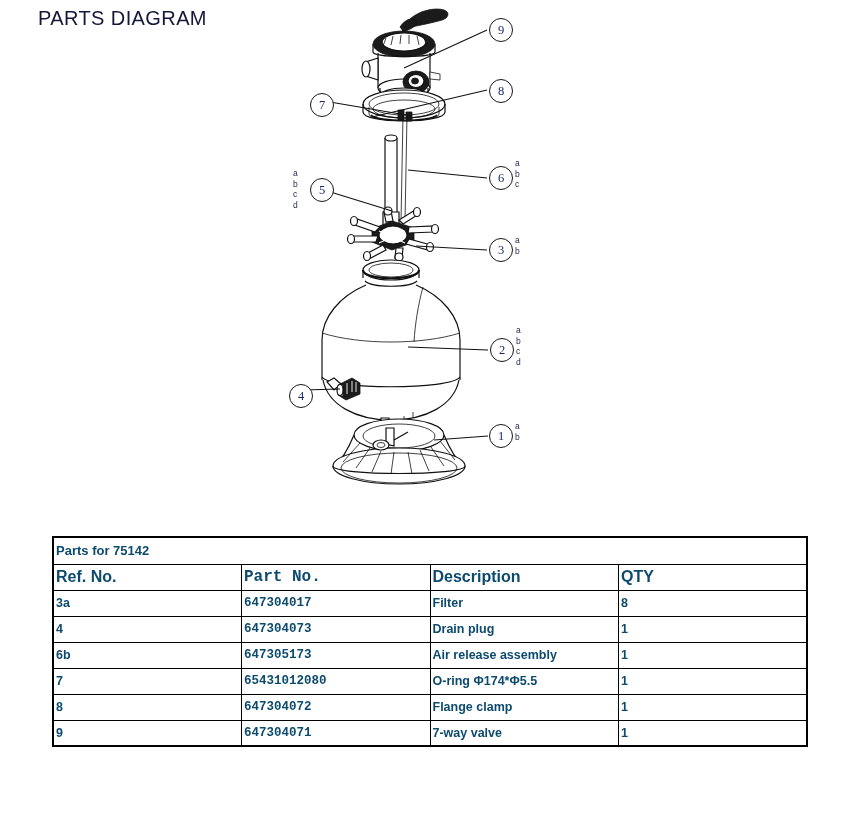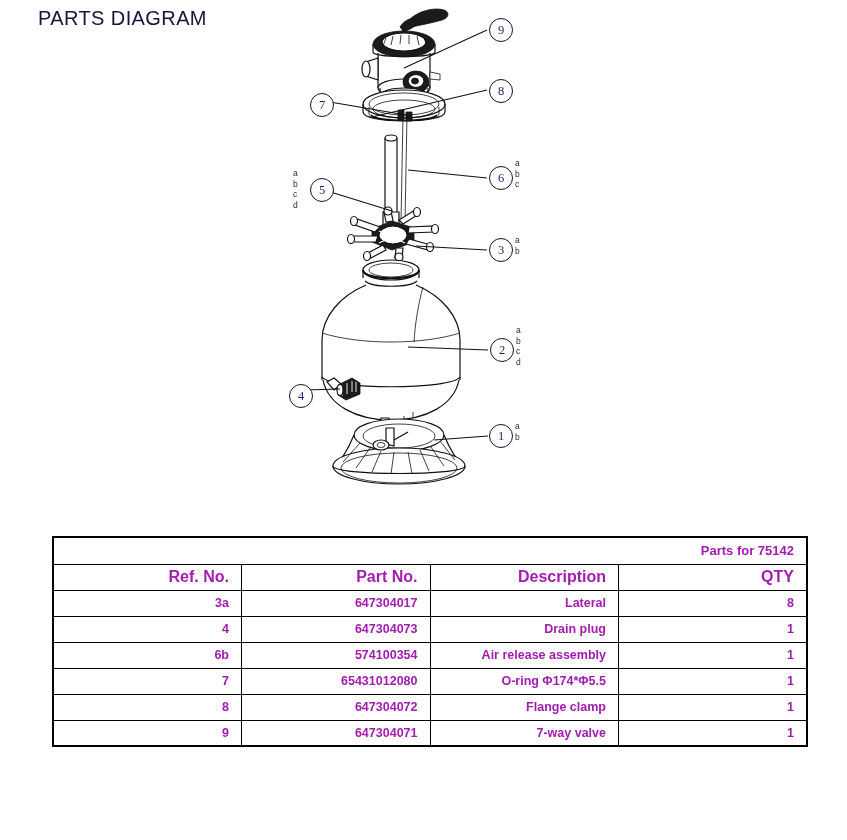--- a/index.html
+++ b/index.html
@@ -79,42 +79,42 @@
     width: 756px;
   }
   table.parts-table {
     border-collapse: collapse;
     width: 756px;
     table-layout: fixed;
     font-family: "Liberation Sans", sans-serif;
   }
   table.parts-table td {
     border: 1px solid #000000;
-    text-align: right;
+    text-align: left;
     font-size: 12.5px;
     font-weight: bold;
-    color: #a21caf;
+    color: #0c4a6e;
     height: 26px;
-    padding: 0 12px;
+    padding: 0 2px;
     box-sizing: border-box;
   }
   table.parts-table tr.title-row td {
     height: 27px;
     font-size: 13px;
   }
   table.parts-table tr.header-row td {
     height: 26px;
     font-size: 16px;
   }
   
   table.parts-table {
     border: 2px solid #000000;
   }
   td.col-ref   { width: 100px; }
-  td.col-part  { width: 155px; }
+  td.col-part  { width: 155px; font-family: Liberation Mono, monospace; }
   td.col-desc  { width: 381px; }
   td.col-qty   { width: 118px; }
 </style>
 </head>
 <body>
 
 <div id="page-title">PARTS DIAGRAM</div>
 
 <div id="diagram-area">
 
@@ -351,32 +351,32 @@
       <tr class="header-row">
         <td class="col-ref">Ref. No.</td>
         <td class="col-part">Part No.</td>
         <td class="col-desc">Description</td>
         <td class="col-qty">QTY</td>
       </tr>
 
         <tr>
           <td class="col-ref">3a</td>
           <td class="col-part">647304017</td>
-          <td class="col-desc">Lateral</td>
+          <td class="col-desc">Filter</td>
           <td class="col-qty">8</td>
         </tr>
         <tr>
           <td class="col-ref">4</td>
           <td class="col-part">647304073</td>
           <td class="col-desc">Drain plug</td>
           <td class="col-qty">1</td>
         </tr>
         <tr>
           <td class="col-ref">6b</td>
-          <td class="col-part">574100354</td>
+          <td class="col-part">647305173</td>
           <td class="col-desc">Air release assembly</td>
           <td class="col-qty">1</td>
         </tr>
         <tr>
           <td class="col-ref">7</td>
           <td class="col-part">65431012080</td>
           <td class="col-desc">O-ring Φ174*Φ5.5</td>
           <td class="col-qty">1</td>
         </tr>
         <tr>

